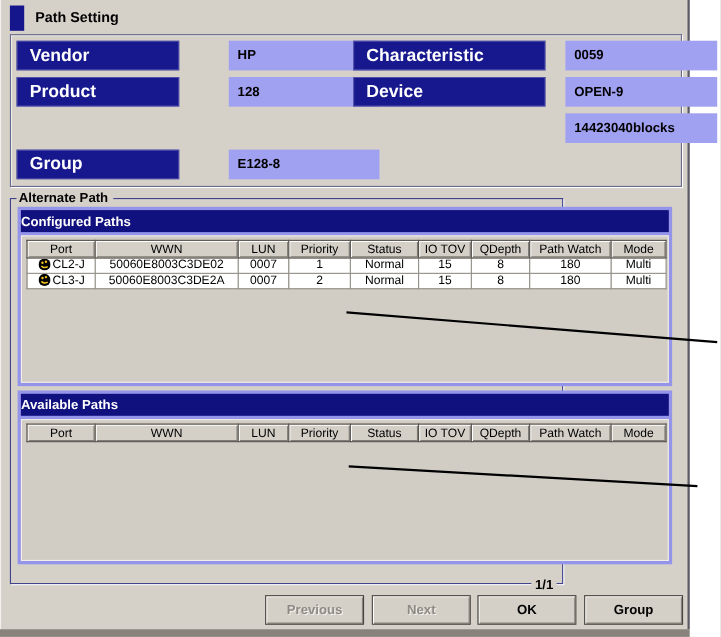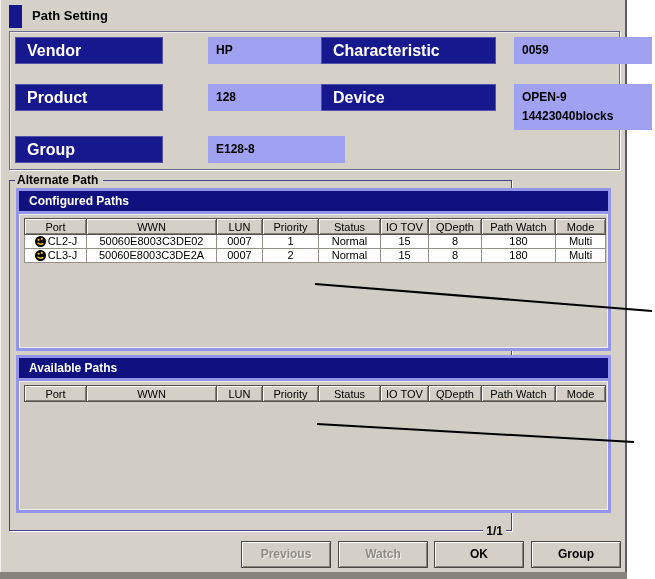--- a/index.html
+++ b/index.html
@@ -42,21 +42,21 @@
     box-shadow:inset 0 0 0 1px rgba(255,255,255,.25);
   }
   .info-value {
     position:absolute; height:27px; background:#a1a1f2; color:#000000;
     font-size:12px; font-weight:bold; line-height:27px; padding-left:8px;margin-left:40px;
   }
   .col-l-label { left:5px;  width:148px; }
   .col-l-value { left:158px; width:137px; }
   .col-r-label { left:311px; width:175px; }
   .col-r-value { left:464px; width:138px; }
-  .row-0 { top:5px; } .row-1 { top:52px; } .row-2 { top:71px; } .row-3 { top:104px; }
+  .row-0 { top:5px; } .row-1 { top:38px; } .row-2 { top:71px; } .row-3 { top:104px; }
   
   .groupbox {
     position:absolute; left:8px; top:180px; width:503px; height:351px;
     border:1px solid #41418c;
     box-shadow:1px 1px 0 #ffffff;
   }
   .groupbox-legend {
     position:absolute; left:5px; top:-8px; background:#d5d1c9;
     padding:0 5px 0 2px; font-size:12px; font-weight:bold; color:#000;
   }
@@ -66,21 +66,21 @@
   }
   
   .path-panel {
     position:absolute; left:6px; width:595px;
     background:#9494ea; padding:3px;
   }
   .panel-configured { top:7px;  height:163px; }
   .panel-available  { top:174px; height:158px; }
   .section-bar {
     height:20px; background:#10107f; color:#ffffff;
-    font-size:12px; font-weight:bold; line-height:20px; padding-left:10px;
+    font-size:12px; font-weight:bold; line-height:20px; padding-left:0;
   }
   .table-area {
     position:relative; margin-top:3px; background:#d1cdc5;
     border:1px solid #f0eee9; overflow:hidden;
   }
   .panel-configured .table-area { height:134px; }
   .panel-available  .table-area { height:129px; }
   table.paths {
     position:absolute; left:4px; top:3px;
     border-collapse:collapse; table-layout:fixed; width:581px;
@@ -232,21 +232,21 @@
             <th>Path Watch</th>
             <th>Mode</th>
           </tr>
         </tbody>
           </table>
       </div>
     </div>
   </div>
 
   <div class="btn btn-previous disabled">Previous</div>
-  <div class="btn btn-next disabled">Watch</div>
+  <div class="btn btn-next disabled">Next</div>
   <div class="btn btn-ok">OK</div>
   <div class="btn btn-cancel">Group</div>
 
 </div>
 
 <div class="bottom-strip"></div>
 
 <svg class="overlay" viewBox="0 0 655 579" xmlns="http://www.w3.org/2000/svg">
   <line x1="315" y1="284" x2="652" y2="311" stroke="#000000" stroke-width="2"></line>
   <line x1="317" y1="424" x2="634" y2="442" stroke="#000000" stroke-width="2"></line>

